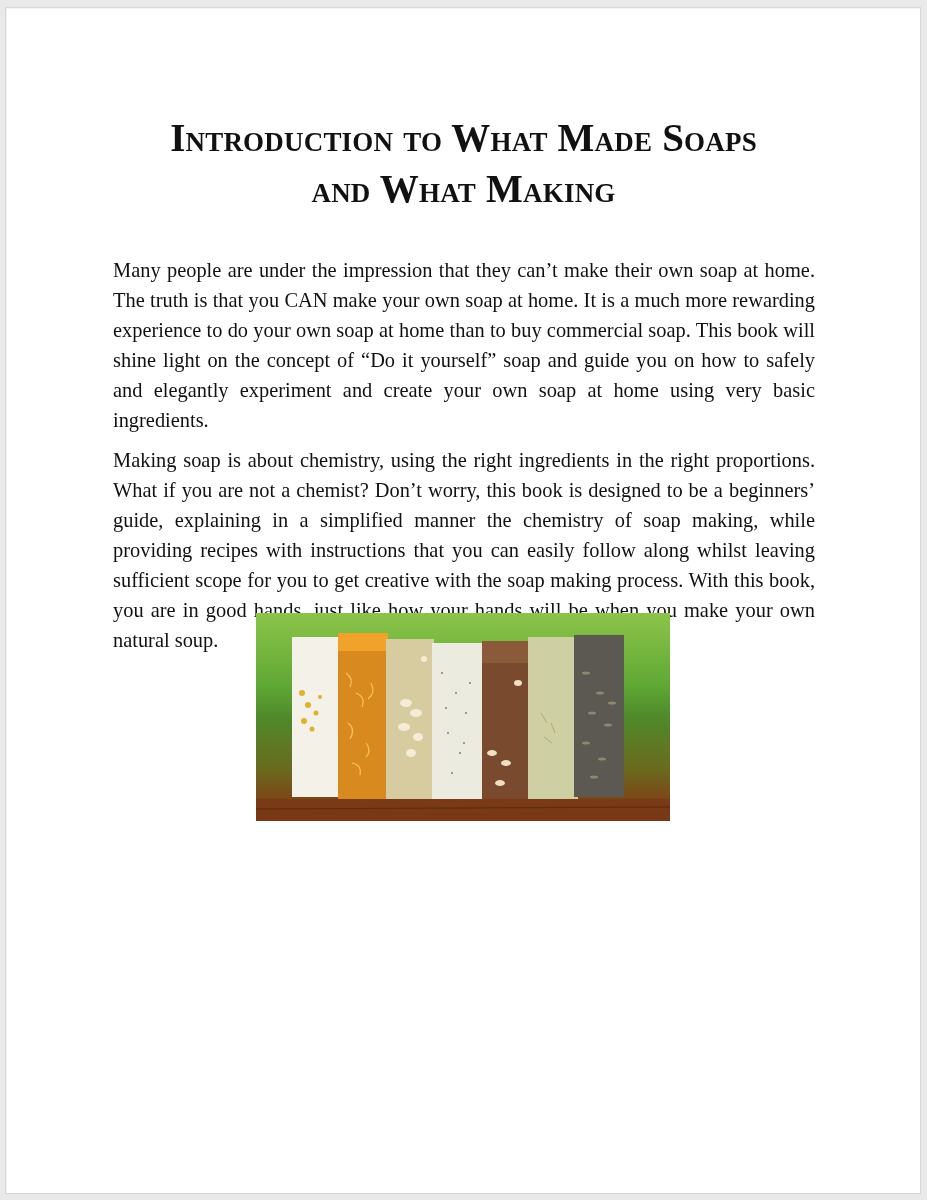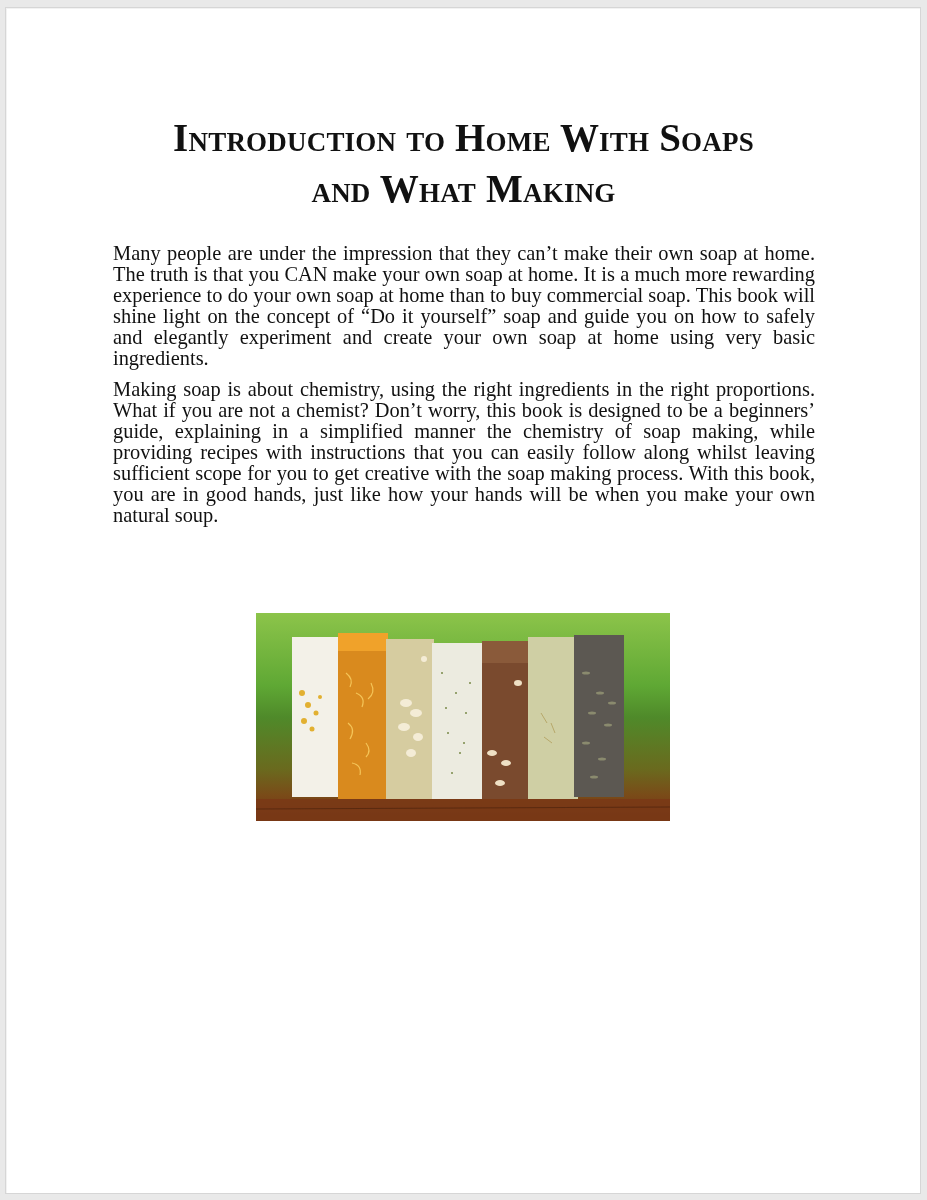--- a/index.html
+++ b/index.html
@@ -26,45 +26,45 @@
     font-weight: bold;
     font-variant: small-caps;
     font-size: 39px;
     line-height: 51px;
     color: #111111;
     letter-spacing: 0.2px;
   }
   .title span { display: block; }
   .body-text {
     position: absolute;
-    left: 113px; top: 243px;
+    left: 113px; top: 255px;
     width: 702px;
     font-family: "Liberation Serif", "DejaVu Serif", serif;
     font-size: 20.4px;
-    line-height: 21px;
+    line-height: 30px;
     color: #111111;
   }
   .body-text p {
     margin: 0 0 10px 0;
     text-align: justify;
   }
   .figure {
     position: absolute;
     left: 256px; top: 613px;
     width: 414px; height: 208px;
     overflow: hidden;
   }
 </style>
 </head>
 <body>
 
 <div class="page"></div>
 
 <h1 class="title">
-  <span>Introduction to Home With Soaps</span>
+  <span>Introduction to What Made Soaps</span>
   <span>and What Making</span>
 </h1>
 
 <div class="body-text">
   <p>Many people are under the impression that they can’t make their own soap at home. The truth is that you CAN make your own soap at home.  It is a much more rewarding experience to do your own soap at home than to buy commercial soap. This book will shine light on the concept of “Do it yourself” soap and guide you on how to safely and elegantly experiment and create your own soap at home using very basic ingredients.</p>
   <p>Making soap is about chemistry, using the right ingredients in the right proportions. What if you are not a chemist? Don’t worry, this book is designed to be a beginners’ guide, explaining in a simplified manner the chemistry of soap making, while providing recipes with instructions that you can easily follow along whilst leaving sufficient scope for you to get creative with the soap making process. With this book, you are in good hands, just like how your hands will be when you make your own natural soup.</p>
 </div>
 
 <div class="figure">
   <svg width="414" height="208" viewBox="0 0 414 208" xmlns="http://www.w3.org/2000/svg">

